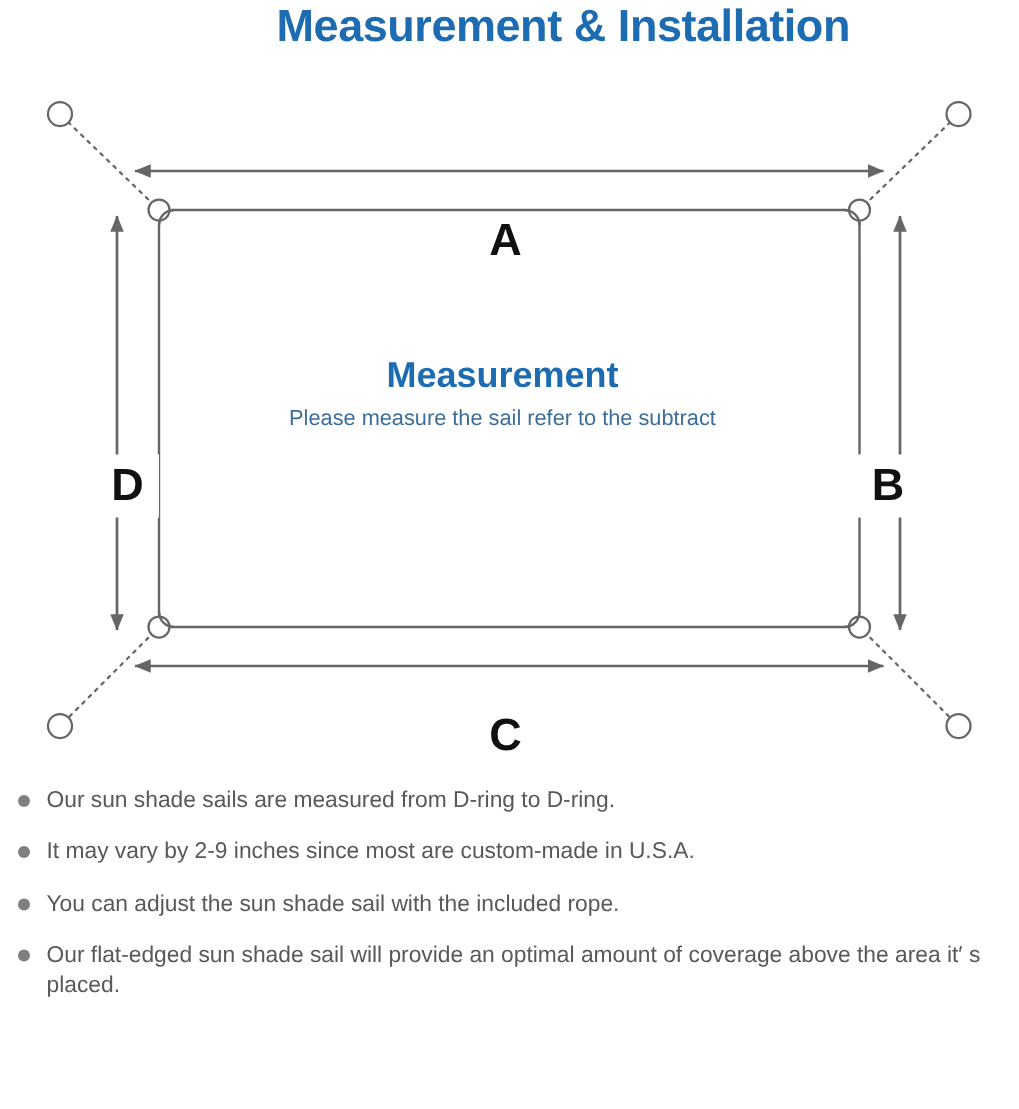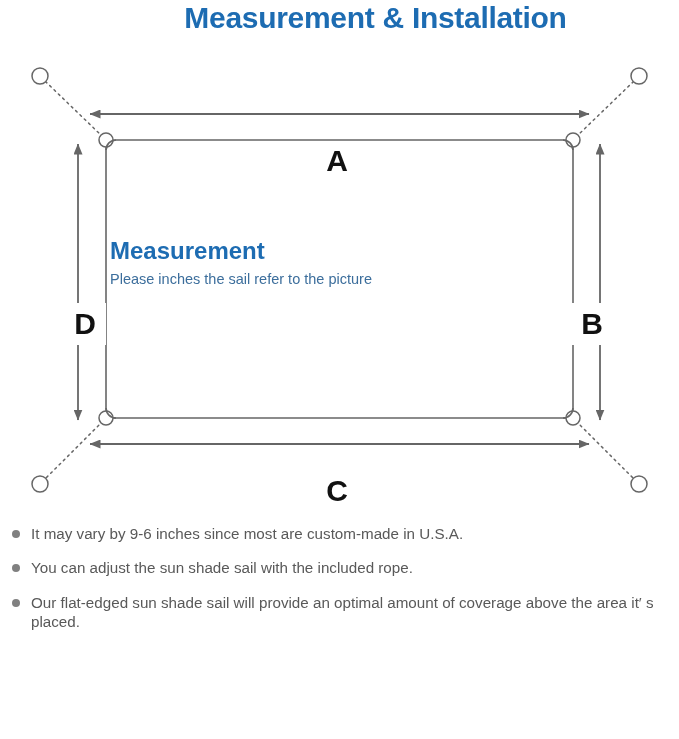--- a/index.html
+++ b/index.html
@@ -39,24 +39,24 @@
     width: 679px;
     height: 462px;
   }
   .diagram svg {
     display: block;
   }
 
   
   .center-block {
     position: absolute;
-    left: 110px;
+    left: 100px;
     top: 190px;
     width: 470px;
-    text-align: left;
+    text-align: center;
     pointer-events: none;
   }
   .center-title {
     font-size: 24px;
     font-weight: bold;
     color: #1d6cb2;
     line-height: 1.1;
   }
   .center-sub {
     margin-top: 7px;
@@ -151,33 +151,37 @@
 
     <line x1="90" y1="396" x2="589" y2="396" stroke="#666666" stroke-width="1.8" marker-start="url(#arrowStart)" marker-end="url(#arrowEnd)"></line>
 
     <line x1="78" y1="96" x2="78" y2="372" stroke="#666666" stroke-width="1.8" marker-start="url(#arrowStart)" marker-end="url(#arrowEnd)"></line>
 
     <line x1="600" y1="96" x2="600" y2="372" stroke="#666666" stroke-width="1.8" marker-start="url(#arrowStart)" marker-end="url(#arrowEnd)"></line>
   </svg>
 
   <div class="center-block">
     <div class="center-title">Measurement</div>
-    <div class="center-sub">Please inches the sail refer to the picture</div>
+    <div class="center-sub">Please measure the sail refer to the subtract</div>
   </div>
 
   <div class="dim-letter dim-a">A</div>
   <div class="dim-letter dim-b">B</div>
   <div class="dim-letter dim-c">C</div>
   <div class="dim-letter dim-d">D</div>
 </div>
 
 <div class="notes">
   <div class="note-item">
     <span class="note-bullet"></span>
-    <span class="note-text">It may vary by 9-6 inches since most are custom-made in U.S.A.</span>
+    <span class="note-text">Our sun shade sails are measured from D-ring to D-ring.</span>
+  </div>
+  <div class="note-item">
+    <span class="note-bullet"></span>
+    <span class="note-text">It may vary by 2-9 inches since most are custom-made in U.S.A.</span>
   </div>
   <div class="note-item">
     <span class="note-bullet"></span>
     <span class="note-text">You can adjust the sun shade sail with the included rope.</span>
   </div>
   <div class="note-item">
     <span class="note-bullet"></span>
     <span class="note-text">Our flat-edged sun shade sail will provide an optimal amount of coverage above the area it′ s placed.</span>
   </div>
 </div>

